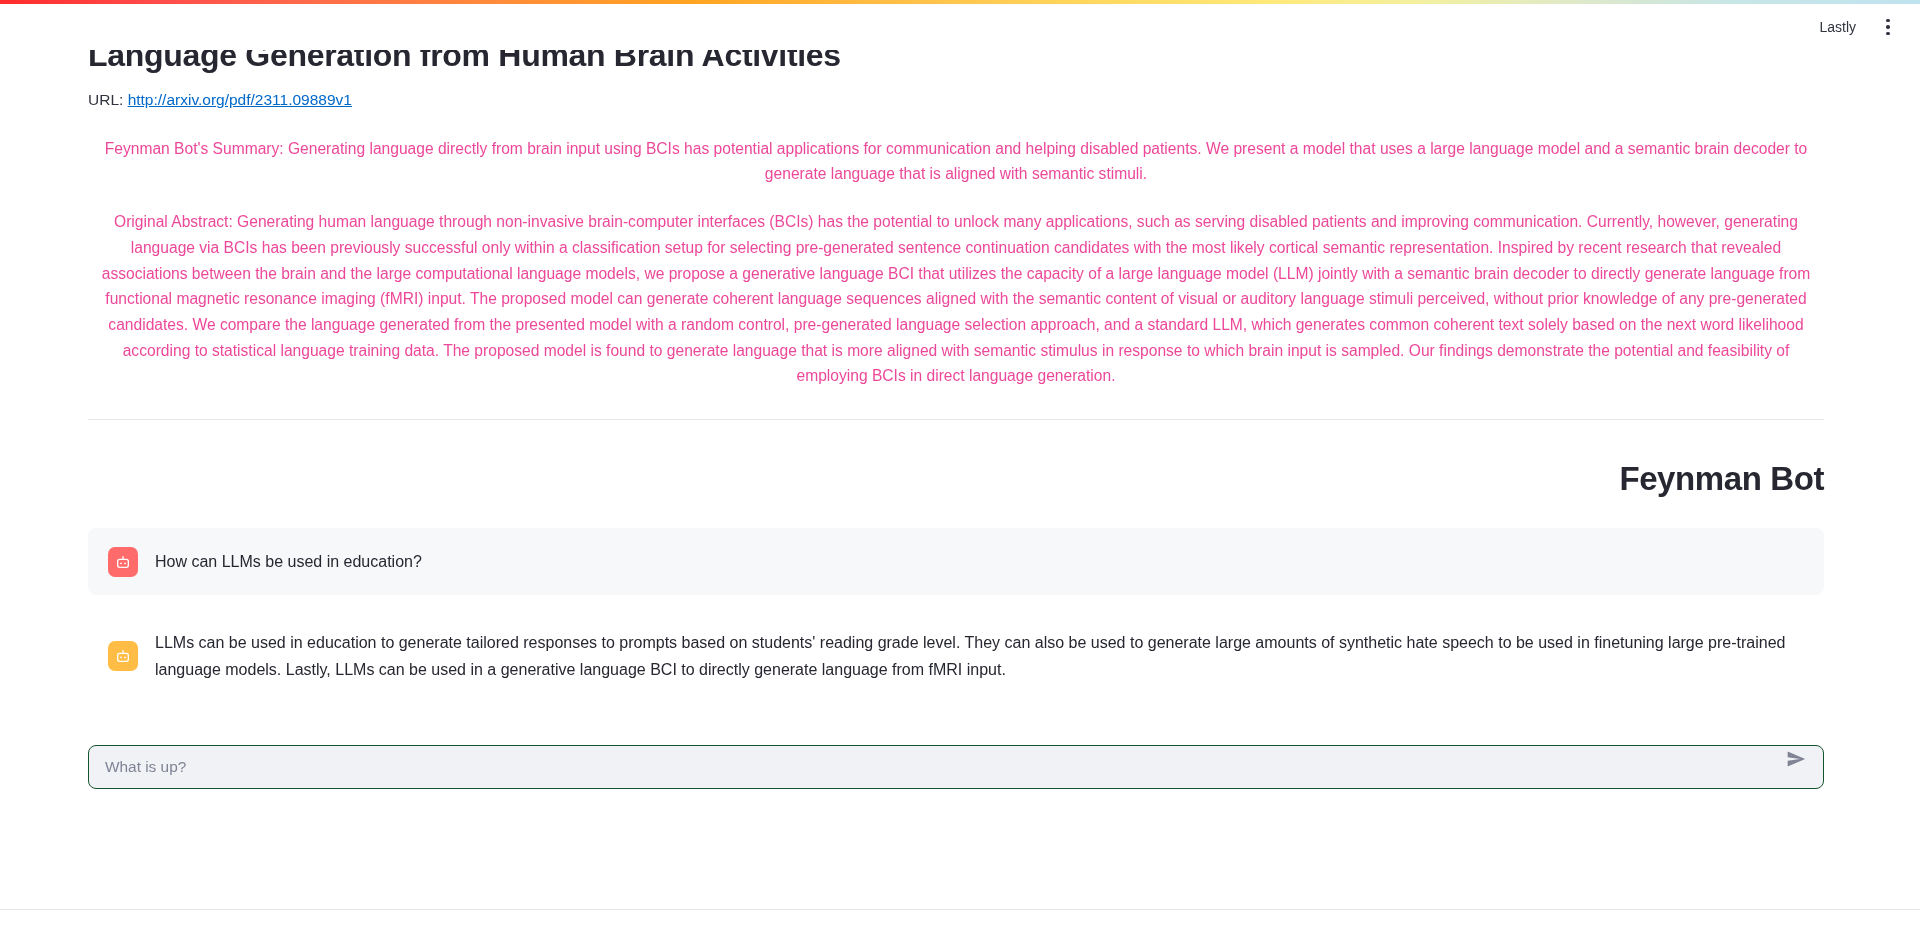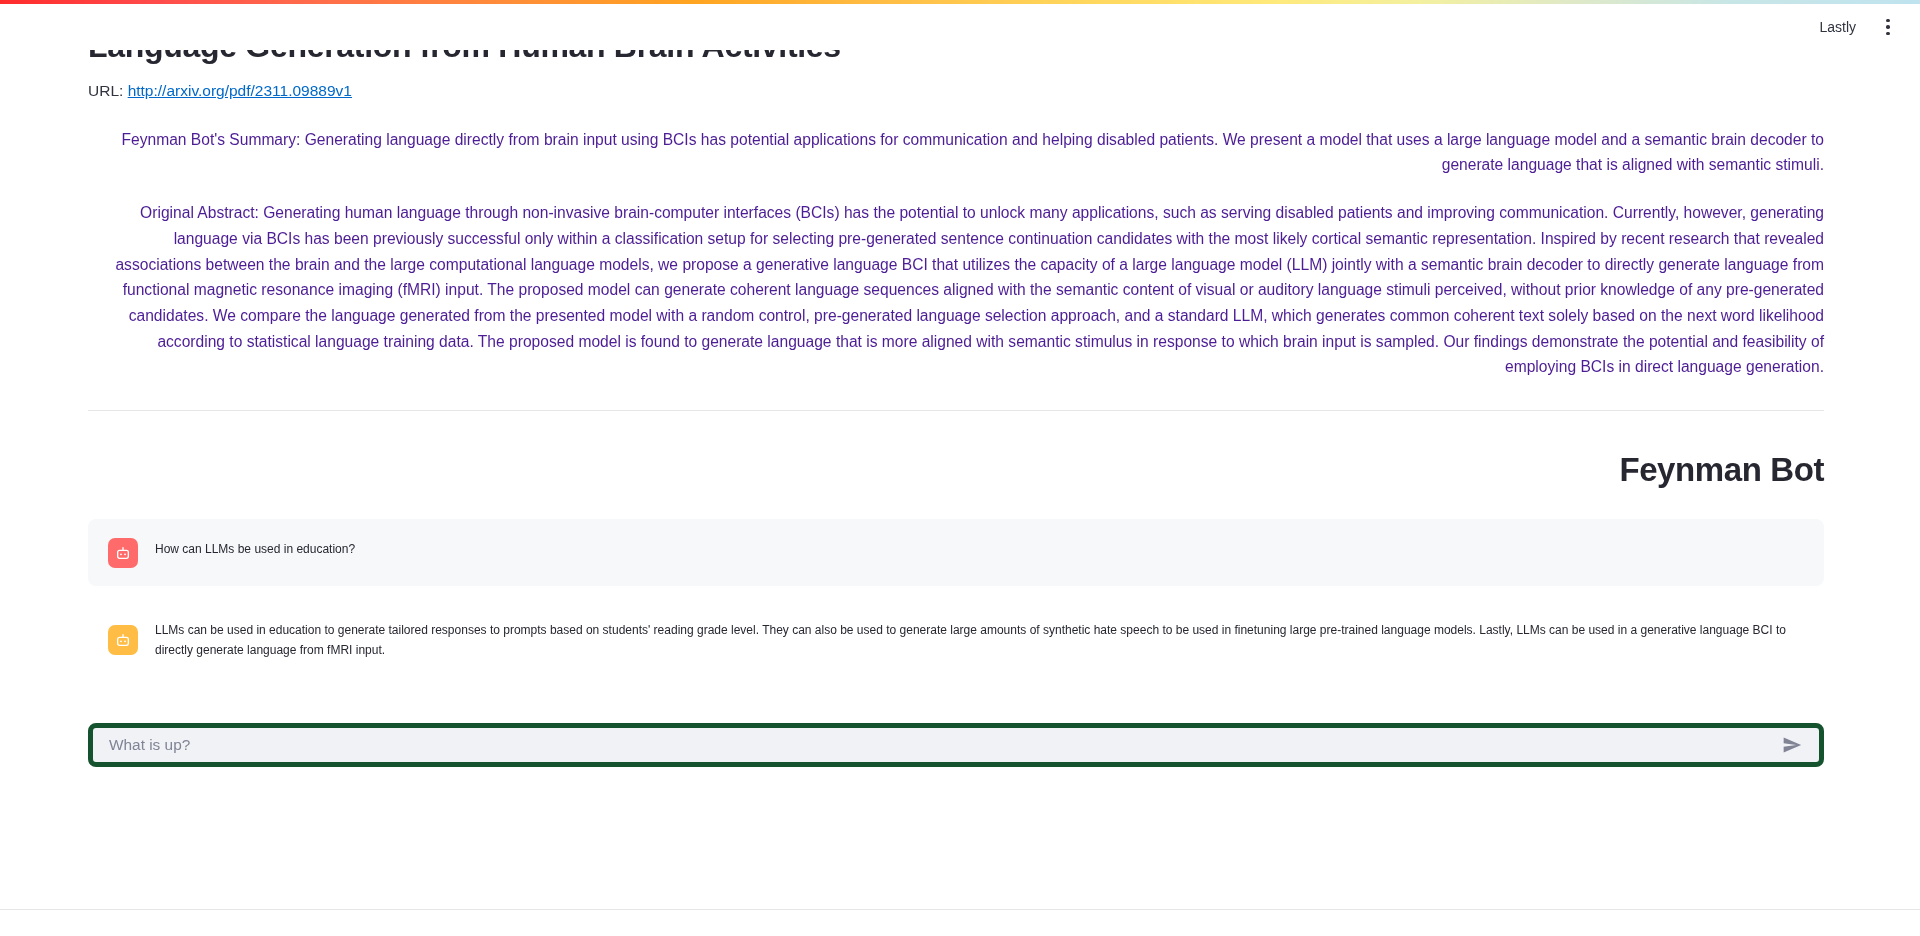--- a/index.html
+++ b/index.html
@@ -74,21 +74,21 @@
     display: block;
     width: 3.5px;
     height: 3.5px;
     border-radius: 50%;
     background: #31333f;
   }
 
   
   .content {
     position: absolute;
-    top: 7px;
+    top: 16px;
     left: 88px;
     width: 1736px;
     padding-top: 20px;
   }
 
   .doc-title {
     font-size: 32px;
     font-weight: 700;
     letter-spacing: -0.3px;
     color: #262730;
@@ -104,23 +104,23 @@
   }
   .url-label { color: #31333f; }
   .url-link {
     color: #0068c9;
     text-decoration: underline;
   }
 
   .para {
     font-size: 15.6px;
     line-height: 1.65;
-    color: #4c1d95;
+    color: #ec4899;
     margin: 0 0 22px 0;
-    text-align: right;
+    text-align: center;
   }
 
   .divider {
     border: none;
     border-top: 1px solid #e6e6e6;
     margin: 30px 0 40px 0;
   }
 
   .section-title {
     font-size: 33px;
@@ -156,36 +156,35 @@
     align-items: center;
     justify-content: center;
     font-size: 16px;
     line-height: 1;
     color: #ffffff;
     margin-top: 1px;
   }
   .avatar.user { background: #ff6b6b; }
   .avatar.bot  { background: #ffbd45; }
   .msg-text {
-    font-size: 12px;
+    font-size: 16px;
     line-height: 1.65;
     color: #262730;
     padding-top: 3px;
   }
 
   
   .chat-input-wrap {
     position: relative;
     margin-top: 44px;
     height: 44px;
     background: #f0f2f6;
     border-radius: 8px;
-    border: 5px solid #14532d;
-    display: flex;
-    align-items: center;
+    border: 1px solid #14532d;
+    display: flex;
     padding: 0 14px;
   }
   .chat-input {
     flex: 1;
     border: none;
     outline: none;
     background: transparent;
     font-size: 15.4px;
     color: #262730;
     font-family: "Liberation Sans", sans-serif;

